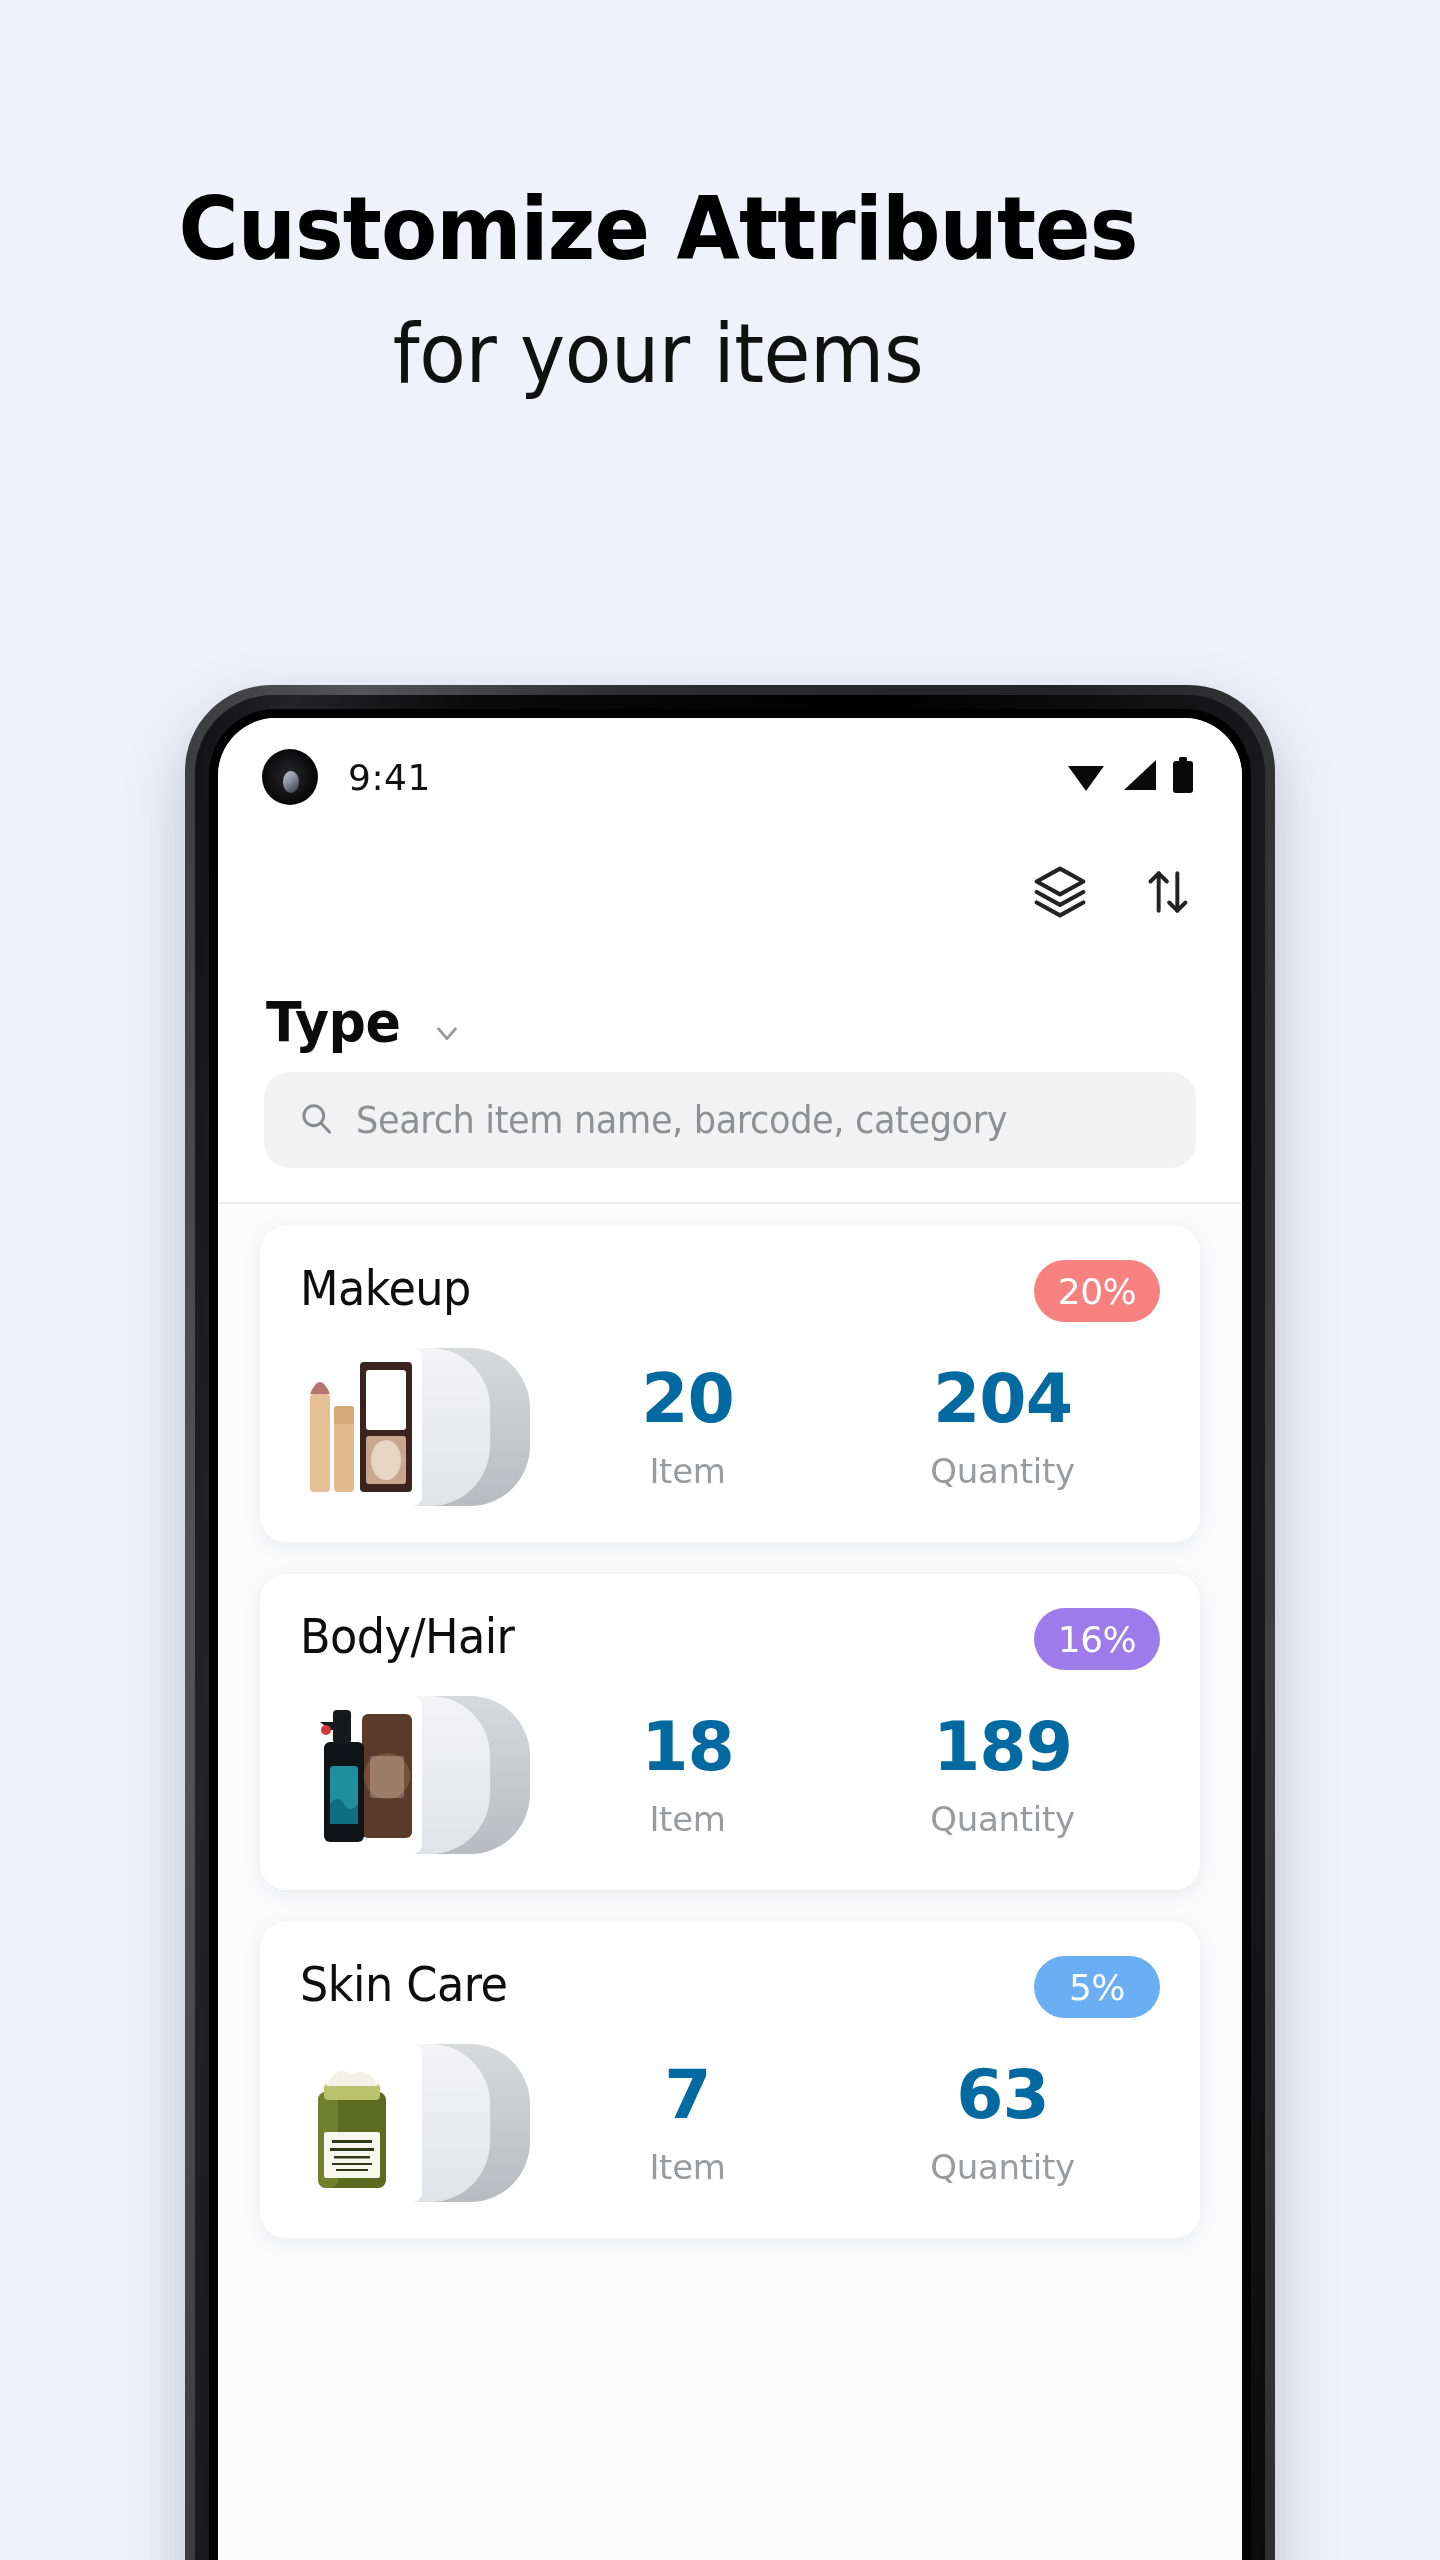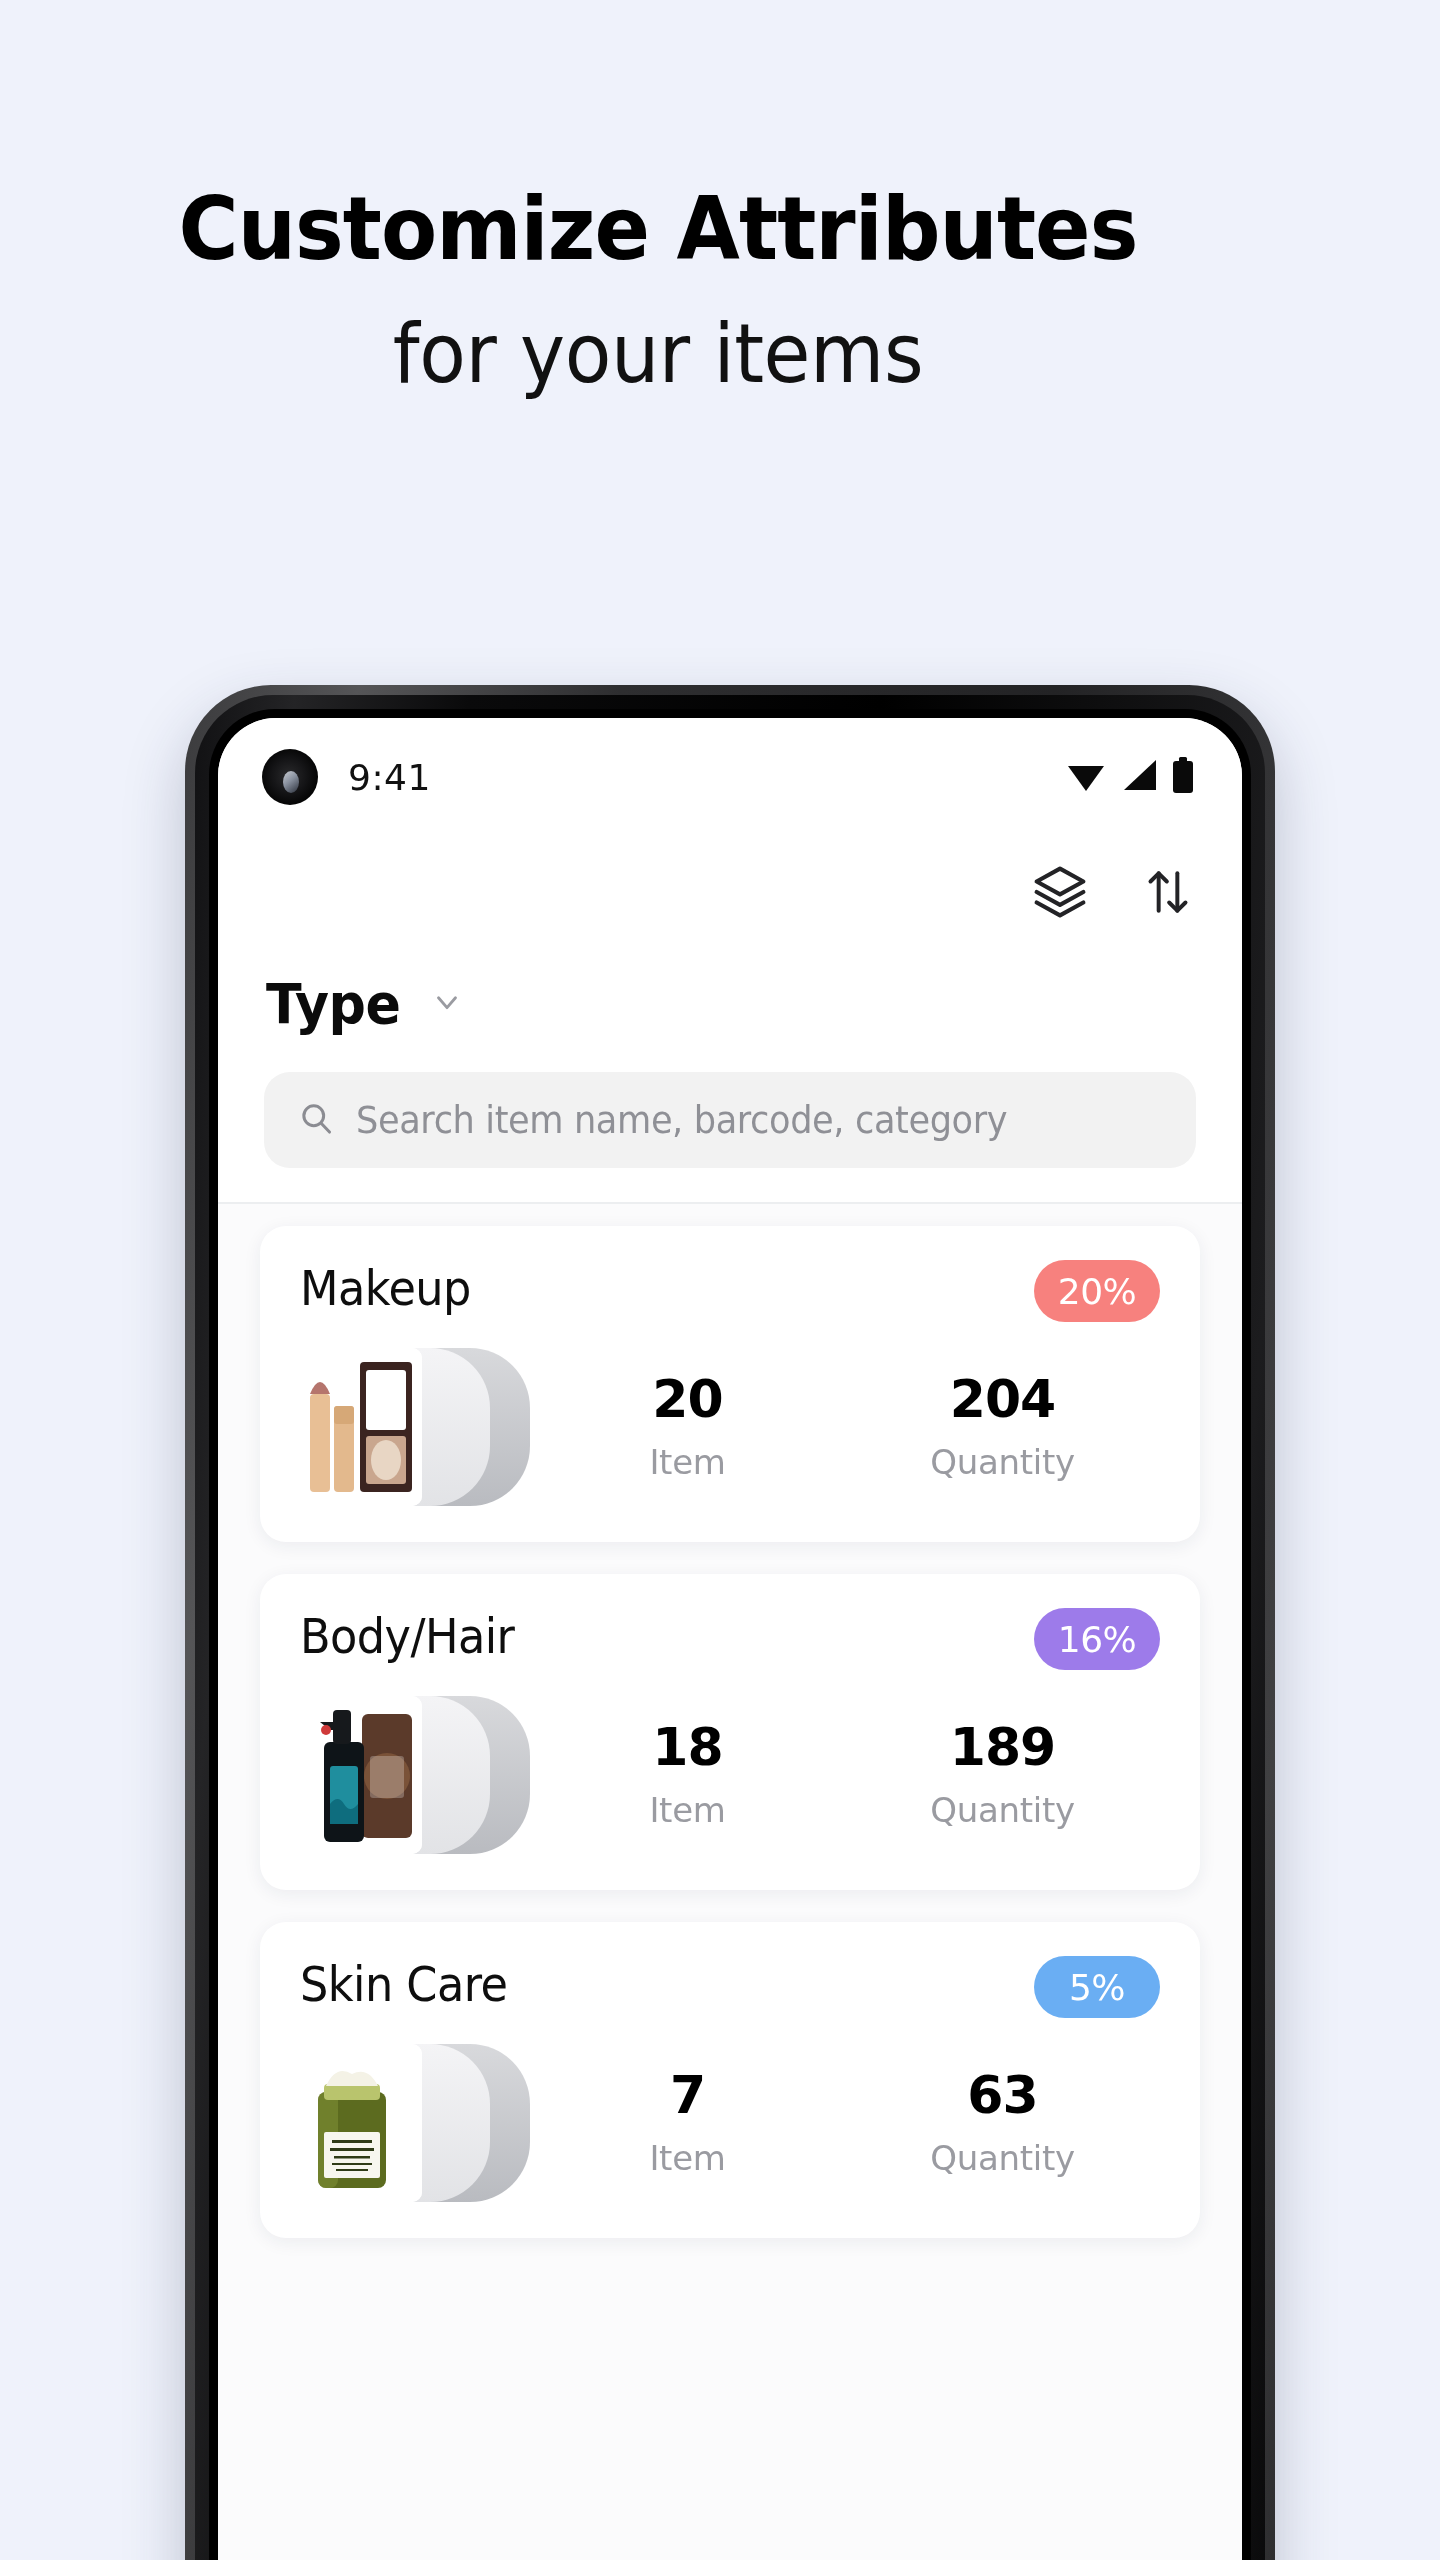--- a/index.html
+++ b/index.html
@@ -125,21 +125,21 @@
     justify-content: flex-end;
     padding: 0 46px 0 0;
     gap: 52px;
     background: #fff;
   }
   .appbar-icon { cursor: pointer; line-height: 0; }
 
   
   .type-row {
     display: flex;
-    align-items: center;
+    align-items: flex-end;
     gap: 22px;
     padding: 6px 0 0 48px;
     height: 106px;
     background: #fff;
   }
   .type-label {
     font-family: "DejaVu Sans", sans-serif;
     font-size: 55px;
     font-weight: 700;
     color: #0b0b0b;
@@ -242,23 +242,23 @@
   .thumb.t3 { left: 108px; z-index: 1; background: linear-gradient(180deg,#d8d9dc,#b9bbc0); border-radius: 6px 60px 60px 6px; }
   .thumb.t2 { left: 68px;  z-index: 2; background: linear-gradient(180deg,#f4f4f6,#e2e3e6); border-radius: 6px 60px 60px 6px; }
   .thumb.t1 { left: 0;     z-index: 3; }
 
   .stat {
     flex: 1 1 0;
     text-align: center;
   }
   .stat-value {
     font-family: "DejaVu Sans", sans-serif;
-    font-size: 52px;
+    font-size: 68px;
     font-weight: 700;
-    color: #000000;
+    color: #0369a1;
     letter-spacing: -1px;
     line-height: 1.05;
   }
   .stat-label {
     font-family: "DejaVu Sans", sans-serif;
     font-size: 34px;
     font-weight: 400;
     color: #9a9ba1;
     margin-top: 16px;
     letter-spacing: -0.3px;

